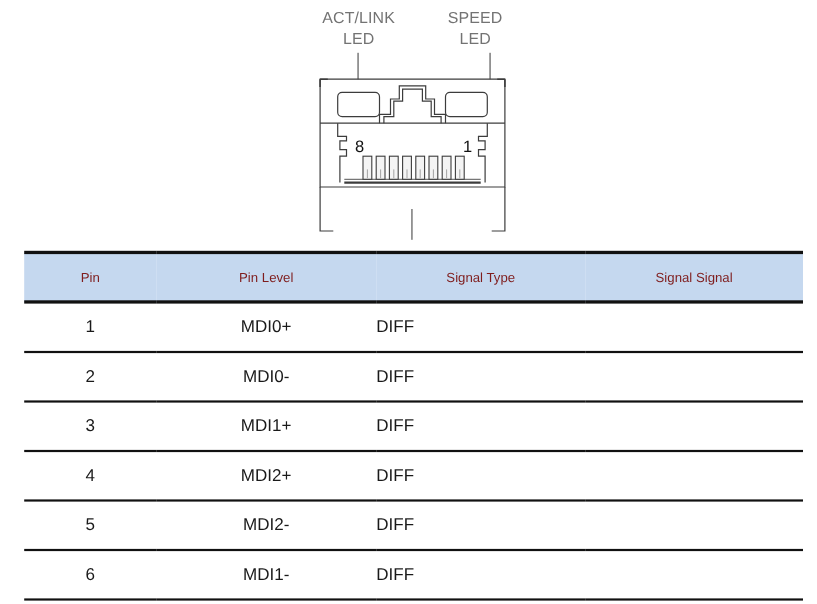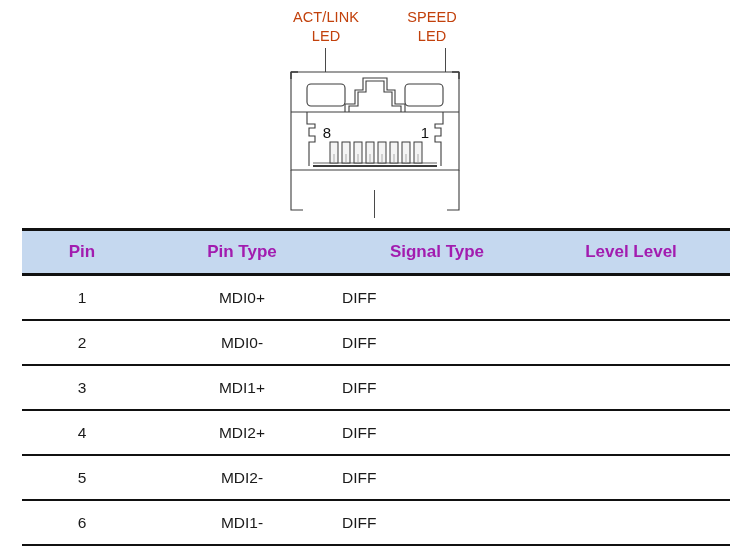--- a/index.html
+++ b/index.html
@@ -23,21 +23,21 @@
     width: 743px;
     height: 222px;
   }
 
   .led-label {
     position: absolute;
     text-align: center;
     font-size: 14.5px;
     line-height: 19px;
     letter-spacing: 0.1px;
-    color: #c2410c;
+    color: #737373;
     white-space: nowrap;
   }
   #act-link-label { left: 268px; top: 8px; width: 116px; }
   #speed-label    { left: 384px; top: 8px; width: 96px; }
 
   .leader-line {
     position: absolute;
     width: 1px;
     background: #4a4a4a;
   }
@@ -63,23 +63,23 @@
     table-layout: fixed;
   }
   #pinout-table th, #pinout-table td {
     padding: 0;
     margin: 0;
   }
 
   thead tr { background: #c5d8ef; }
   thead th {
     height: 42px;
-    font-size: 17px;
-    font-weight: bold;
-    color: #a21caf;
+    font-size: 12px;
+    font-weight: normal;
+    color: #7f1d1d;
     border-top: 3px solid #111;
     border-bottom: 3px solid #111;
   }
   tbody td {
     height: 43px;
     font-size: 15.5px;
     font-weight: normal;
     color: #1a1a1a;
     border-bottom: 2px solid #111;
   }
@@ -161,23 +161,23 @@
 
     <text id="svg-pin-left" x="42" y="72" text-anchor="middle" font-family="Liberation Sans, sans-serif" font-size="15" fill="#111">8</text>
     <text id="svg-pin-right" x="140" y="72" text-anchor="middle" font-family="Liberation Sans, sans-serif" font-size="15" fill="#111">1</text>
   </svg>
 </div>
 
 <table id="pinout-table">
   <thead>
     <tr>
       <th class="col-pin">Pin</th>
-      <th class="col-pin-name">Pin Type</th>
+      <th class="col-pin-name">Pin Level</th>
       <th class="col-sig-type">Signal Type</th>
-      <th class="col-sig-level">Level Level</th>
+      <th class="col-sig-level">Signal Signal</th>
     </tr>
   </thead>
   <tbody id="pinout-body">
 
   <tr>
         <td class="col-pin">1</td>
         <td class="col-pin-name">MDI0+</td>
         <td class="col-sig-type">DIFF</td>
         <td class="col-sig-level"></td>
       </tr>

